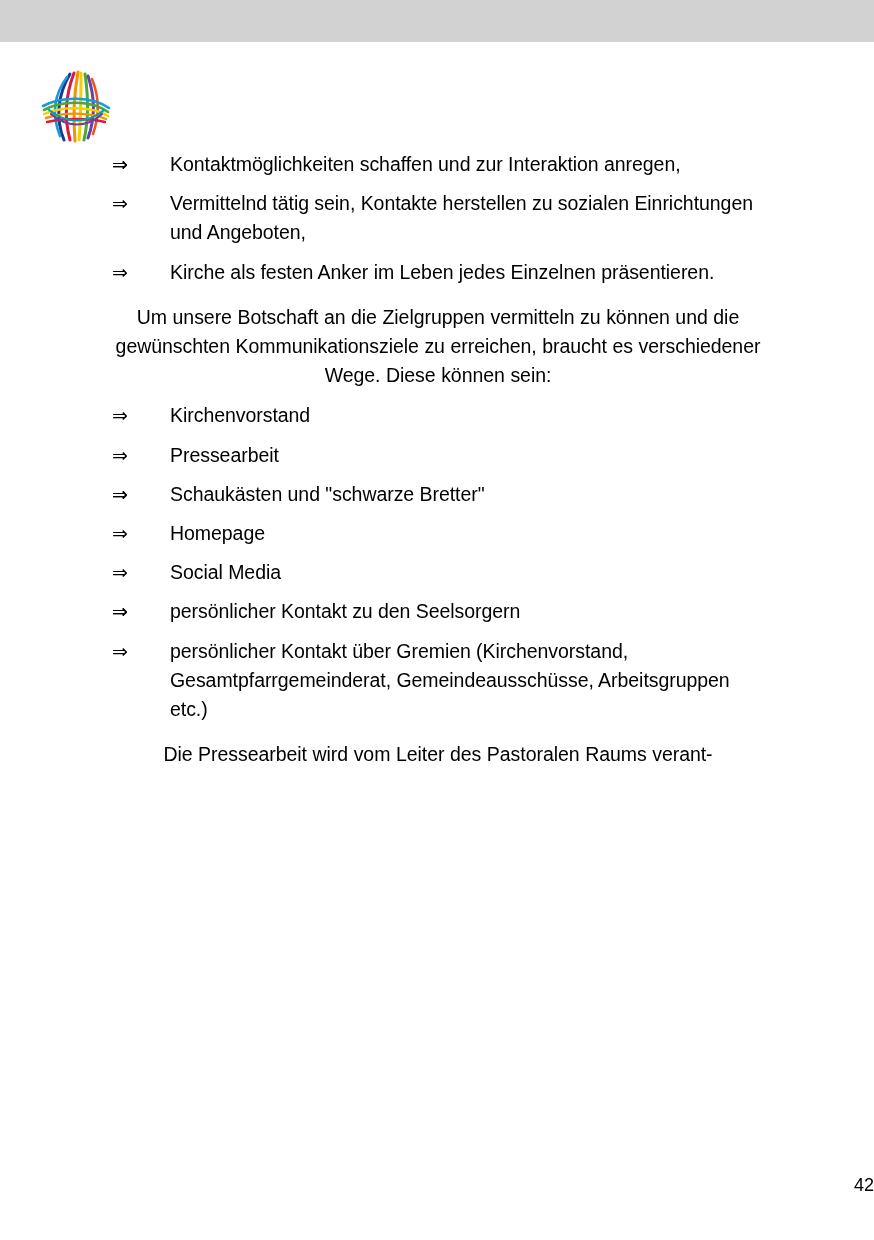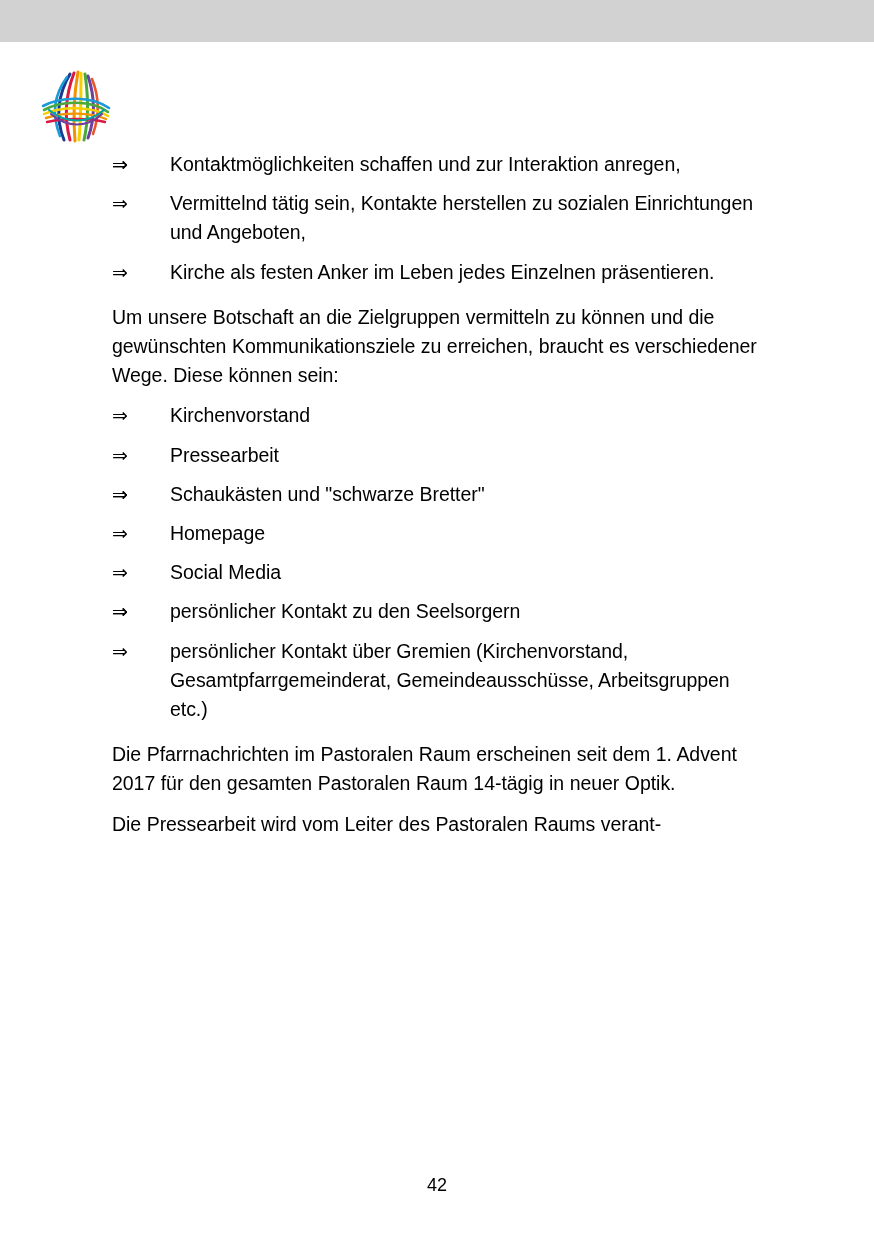--- a/index.html
+++ b/index.html
@@ -52,21 +52,21 @@
     left: 112px;
     top: 140px;
     width: 652px;
   }
 
   
   .para {
     font-size: 19.5px;
     line-height: 29.2px;
     margin: 0 0 11px 0;
-    text-align: left;
+    text-align: center;
     letter-spacing: -0.05px;
     word-spacing: 0.2px;
   }
 
   
   .blist {
     list-style: none;
     margin: 0 0 10px 0;
     padding: 0;
   }
@@ -91,21 +91,21 @@
 
   
   .gap-after-list { margin-bottom: 16px; }
 
   
   .page-number {
     position: absolute;
     left: 0;
     top: 1174px;
     width: 874px;
-    text-align: center;
+    text-align: right;
     font-size: 18px;
     line-height: 22px;
   }
 </style>
 </head>
 <body>
 
 <div class="page">
 
   <div class="top-band"></div>
@@ -186,20 +186,19 @@
       <li>
         <span class="marker">⇒</span>
         <span>persönlicher Kontakt zu den Seelsorgern</span>
       </li>
       <li>
         <span class="marker">⇒</span>
         <span>persönlicher Kontakt über Gremien (Kirchenvorstand, Gesamtpfarrgemeinderat, Gemeindeausschüsse, Arbeitsgruppen etc.)</span>
       </li>
     </ul>
 
-    <p class="para">Die Pfarrnachrichten im Pastoralen Raum erscheinen seit dem 1. Advent 2017 für den gesamten Pastoralen Raum 14-tägig in neuer Optik.</p>
     <p class="para">Die Pressearbeit wird vom Leiter des Pastoralen Raums verant-</p>
 
   </div>
 
   <div class="page-number">42</div>
 
 </div>
 
 </body></html>

